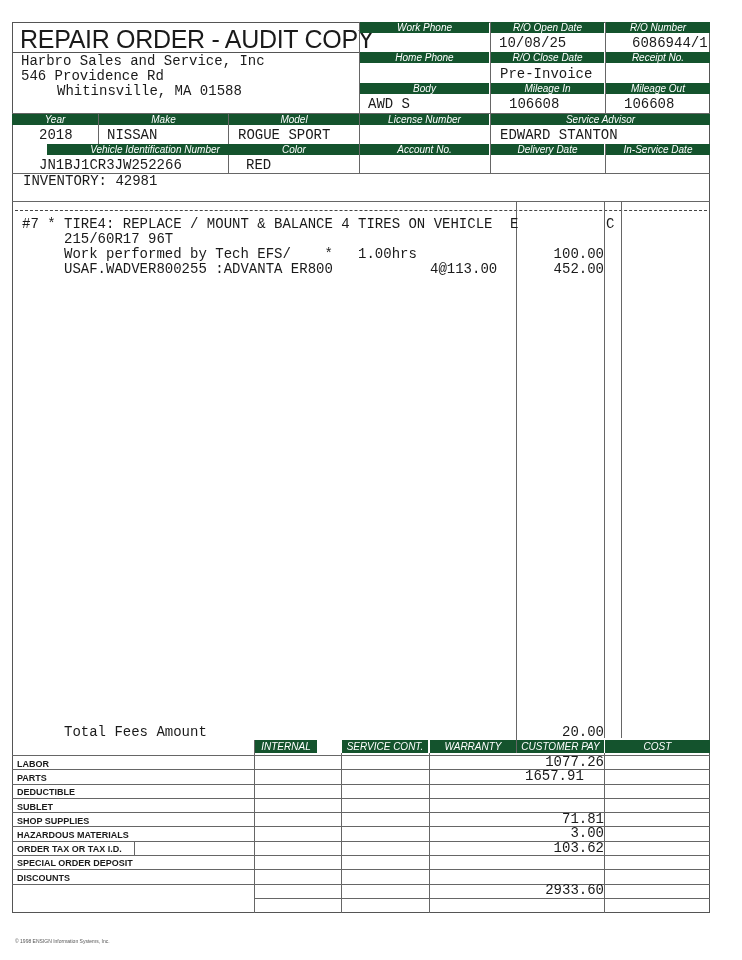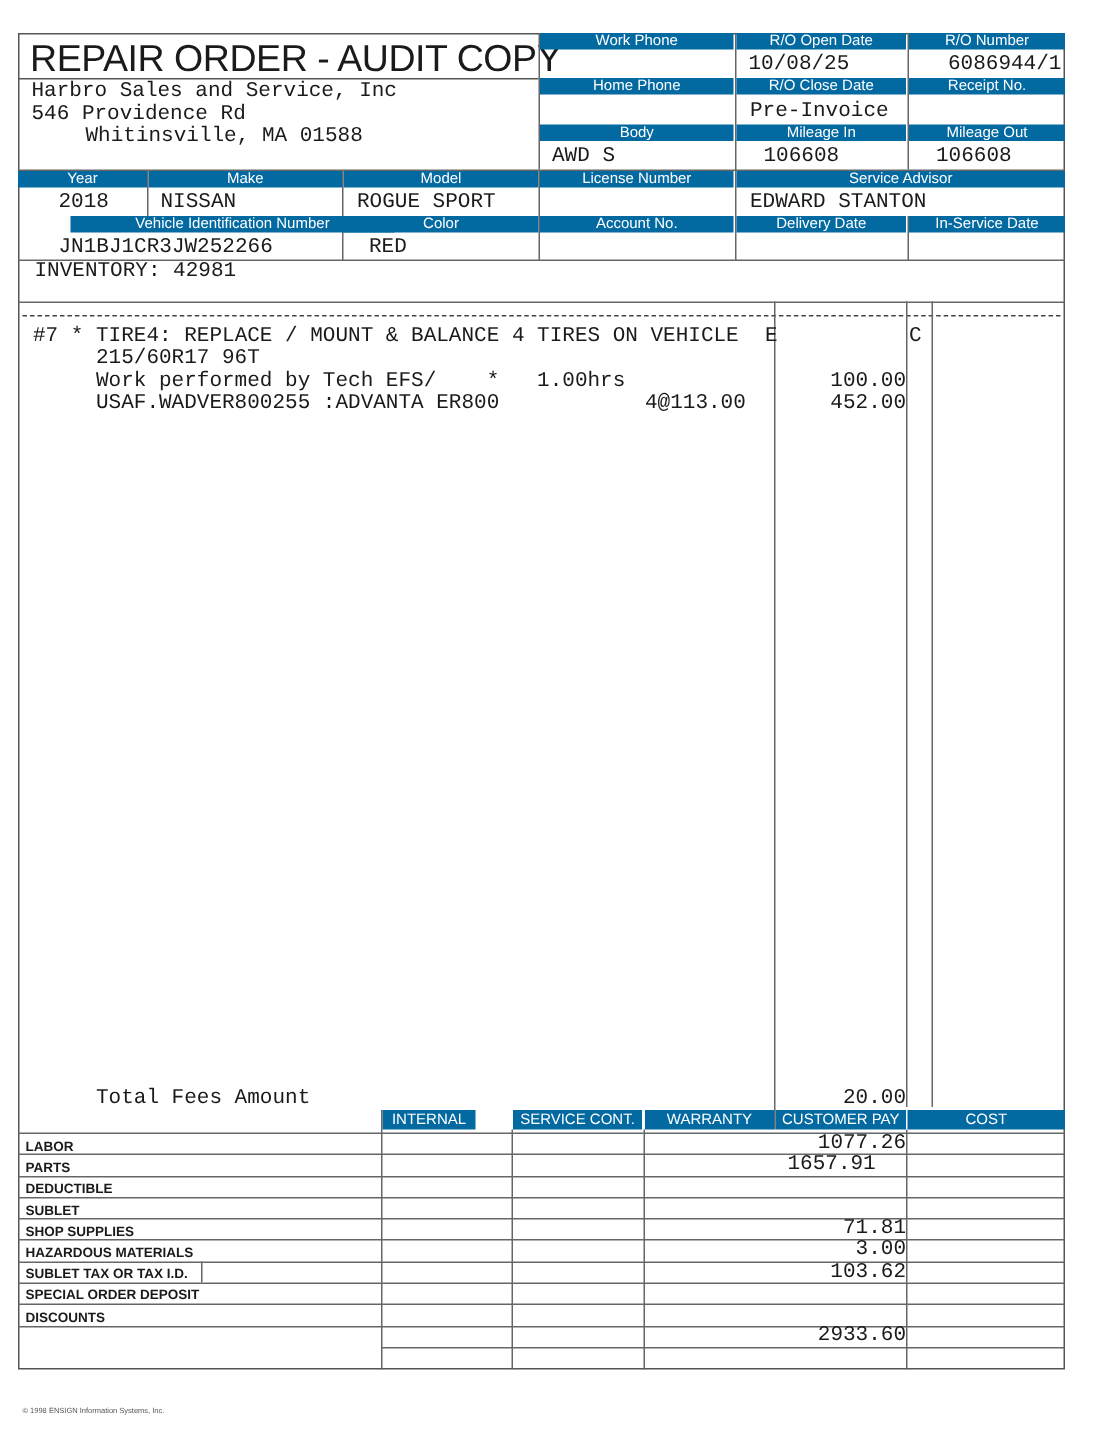--- a/index.html
+++ b/index.html
@@ -3,24 +3,24 @@
 <meta charset="utf-8">
 <style>
   html, body { margin: 0; padding: 0; }
   body {
     width: 742px; height: 960px; background: #ffffff; position: relative;
     font-family: "Liberation Mono", "DejaVu Sans Mono", monospace; color: #1a1a1a;
     overflow: hidden;
   }
   .abs { position: absolute; }
   .hdr {
-    position: absolute; background: #0369a1; color: #ffffff;
+    position: absolute; background: #14532d; color: #ffffff;
     font-family: "Liberation Sans", "DejaVu Sans", sans-serif;
     font-size: 10px; text-align: center; line-height: 11px; height: 11px;
-    overflow: hidden; white-space: nowrap;
+    overflow: hidden; white-space: nowrap; font-style: italic;
   }
   .val { position: absolute; font-size: 14px; white-space: nowrap; line-height: 15px; }
   .vline { position: absolute; width: 0; border-left: 1px solid #666; }
   .hline { position: absolute; height: 0; border-top: 1px solid #666; }
   .dash { position: absolute; height: 0; border-top: 1px dashed #444; }
   .title {
     position: absolute; font-family: "Liberation Sans", "DejaVu Sans", sans-serif;
     font-size: 25px; line-height: 28px; white-space: nowrap; letter-spacing: -0.3px;
   }
   .lbl {
@@ -132,21 +132,21 @@
 <div class="hline" style="left:12px;top:869px;width:698px;"></div>
 <div class="hline" style="left:12px;top:884px;width:698px;"></div>
 <div class="hline" style="left:254px;top:898px;width:456px;"></div>
 
 <div class="lbl" style="left:17px;top:759px;">LABOR</div>
 <div class="lbl" style="left:17px;top:773px;">PARTS</div>
 <div class="lbl" style="left:17px;top:787px;">DEDUCTIBLE</div>
 <div class="lbl" style="left:17px;top:802px;">SUBLET</div>
 <div class="lbl" style="left:17px;top:816px;">SHOP SUPPLIES</div>
 <div class="lbl" style="left:17px;top:830px;">HAZARDOUS MATERIALS</div>
-<div class="lbl" style="left:17px;top:844px;">SUBLET TAX OR TAX I.D.</div>
+<div class="lbl" style="left:17px;top:844px;">ORDER TAX OR TAX I.D.</div>
 <div class="lbl" style="left:17px;top:858px;">SPECIAL ORDER DEPOSIT</div>
 <div class="lbl" style="left:17px;top:873px;">DISCOUNTS</div>
 
 <div class="num" style="left:520px;top:755px;width:84px;">1077.26</div>
 <div class="line" style="left:525px;top:769px;">1657.91</div>
 <div class="num" style="left:520px;top:812px;width:84px;">71.81</div>
 <div class="num" style="left:520px;top:826px;width:84px;">3.00</div>
 <div class="num" style="left:520px;top:841px;width:84px;">103.62</div>
 <div class="num" style="left:520px;top:883px;width:84px;">2933.60</div>
 

